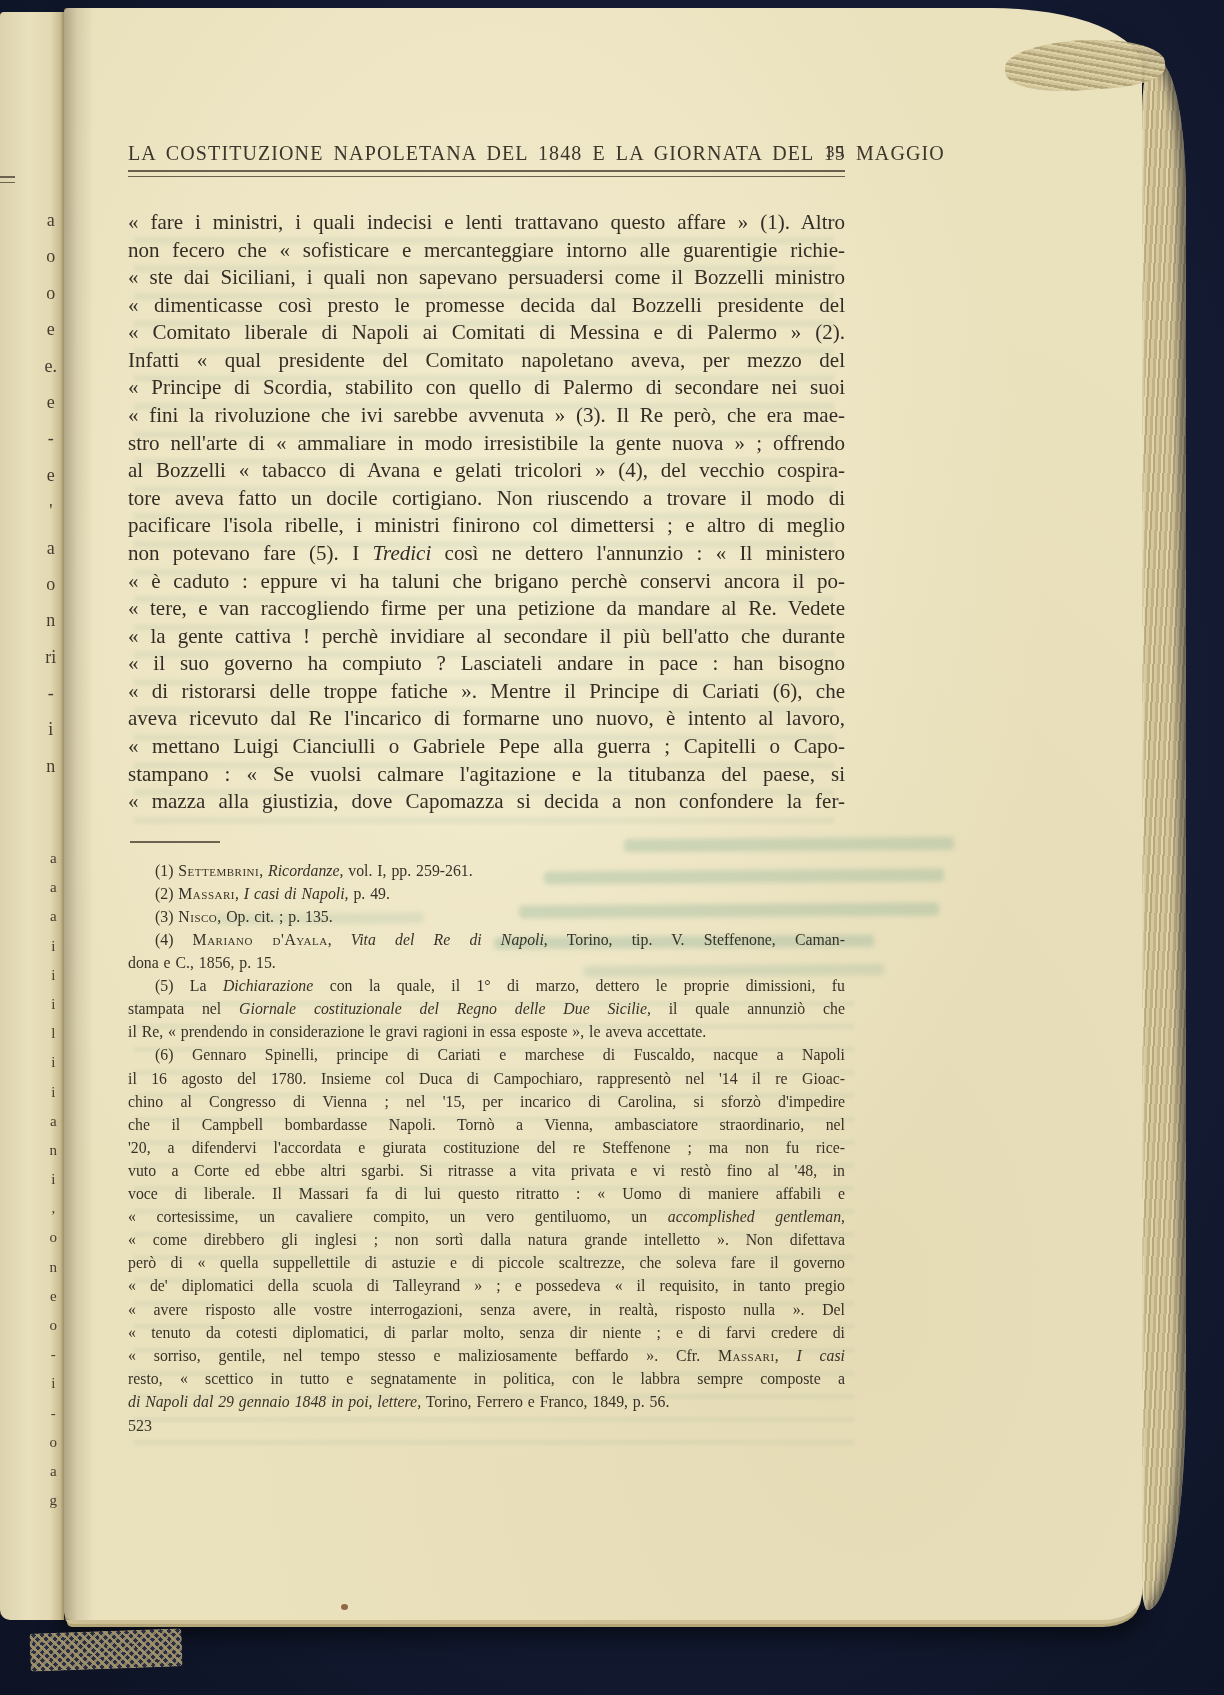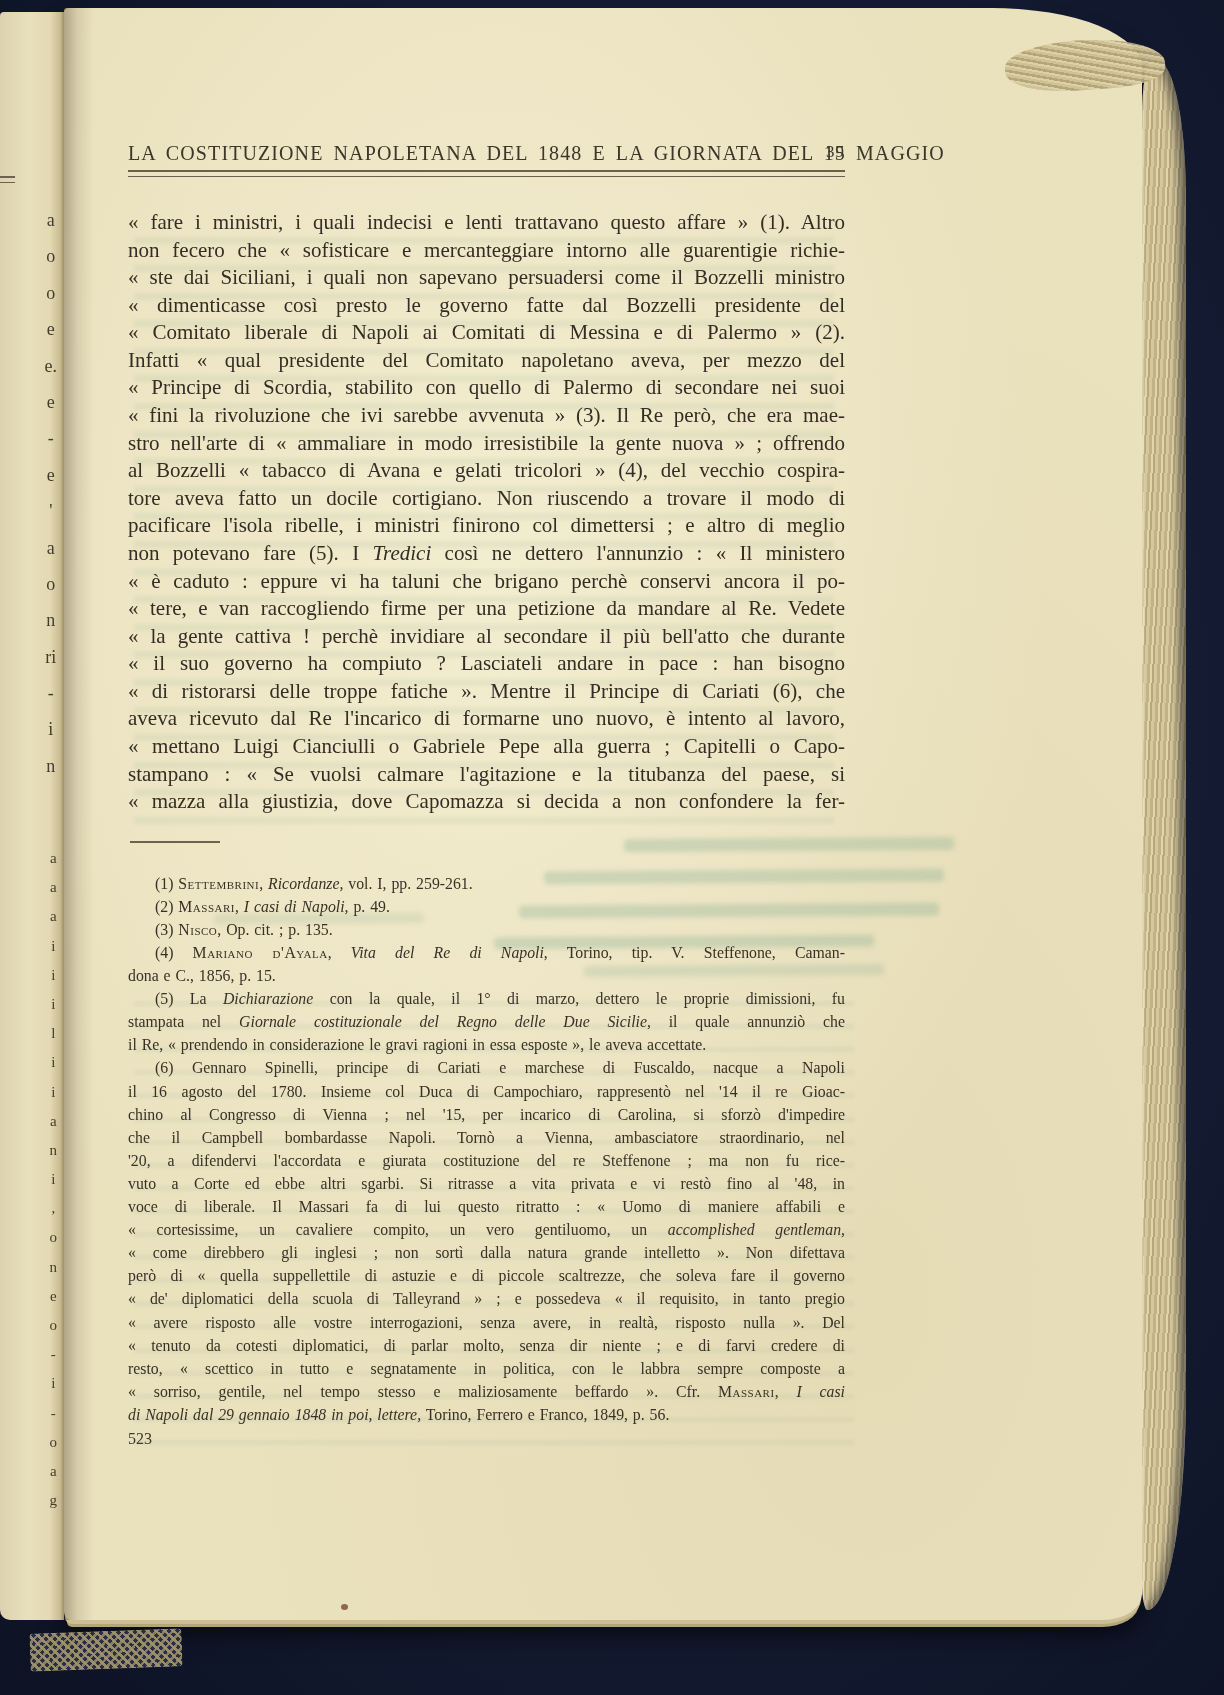--- a/index.html
+++ b/index.html
@@ -52,21 +52,21 @@
   .page-number{position:absolute;right:0;top:0;font-size:17px;letter-spacing:1px;color:#3c362b;}
   .double-rule{margin-top:8px;height:4px;
     border-top:2px solid #544a3a;border-bottom:1.4px solid #544a3a;opacity:.85;}
 
   .body-block{margin-top:32px;font-size:21px;}
   .bline{height:27.58px;line-height:27.58px;text-align:justify;text-align-last:justify;
     overflow:hidden;white-space:normal;word-spacing:.08em;}
 
   .fn-separator{margin:25px 0 0 2px;width:90px;border-top:2px solid #554b3b;opacity:.85;}
 
-  .fn-block{margin-top:29px;font-size:15.8px;color:#383127;}
+  .fn-block{margin-top:16px;font-size:15.8px;color:#383127;}
   .fnline{height:23.1px;line-height:23.1px;overflow:hidden;word-spacing:.06em;}
   .fnline.ind{text-indent:27px;}
   .fnline.j{text-align:justify;text-align-last:justify;}
   .sc{font-variant:small-caps;letter-spacing:.5px;}
 
   .signature{margin-top:4px;font-size:16px;color:#3c362b;}
 
   
   .edge-right{position:absolute;left:1142px;top:62px;width:44px;height:1548px;z-index:1;
     background:repeating-linear-gradient(93deg,#e1d5ab 0 2px,#b7a77b 2px 4px,#d5c89d 4px 7px,#c3b286 7px 10px);
@@ -152,21 +152,21 @@
     <div class="content">
       <div class="header">
         <span class="running-title">LA COSTITUZIONE NAPOLETANA DEL 1848 E LA GIORNATA DEL 15 MAGGIO</span>
         <span class="page-number">39</span>
       </div>
       <div class="double-rule"></div>
       <div class="body-block">
           <div class="bline">« fare i ministri, i quali indecisi e lenti trattavano questo affare » (1). Altro</div>
           <div class="bline">non fecero che « sofisticare e mercanteggiare intorno alle guarentigie richie-</div>
           <div class="bline">« ste dai Siciliani, i quali non sapevano persuadersi come il Bozzelli ministro</div>
-          <div class="bline">« dimenticasse così presto le governo fatte dal Bozzelli presidente del</div>
+          <div class="bline">« dimenticasse così presto le promesse decida dal Bozzelli presidente del</div>
           <div class="bline">« Comitato liberale di Napoli ai Comitati di Messina e di Palermo » (2).</div>
           <div class="bline">Infatti « qual presidente del Comitato napoletano aveva, per mezzo del</div>
           <div class="bline">« Principe di Scordia, stabilito con quello di Palermo di secondare nei suoi</div>
           <div class="bline">« fini la rivoluzione che ivi sarebbe avvenuta » (3). Il Re però, che era mae-</div>
           <div class="bline">stro nell'arte di « ammaliare in modo irresistibile la gente nuova » ; offrendo</div>
           <div class="bline">al Bozzelli « tabacco di Avana e gelati tricolori » (4), del vecchio cospira-</div>
           <div class="bline">tore aveva fatto un docile cortigiano. Non riuscendo a trovare il modo di</div>
           <div class="bline">pacificare l'isola ribelle, i ministri finirono col dimettersi ; e altro di meglio</div>
           <div class="bline">non potevano fare (5). I <i>Tredici</i> così ne dettero l'annunzio : « Il ministero</div>
           <div class="bline">« è caduto : eppure vi ha taluni che brigano perchè conservi ancora il po-</div>
@@ -195,22 +195,22 @@
           <div class="fnline j">che il Campbell bombardasse Napoli. Tornò a Vienna, ambasciatore straordinario, nel</div>
           <div class="fnline j">'20, a difendervi l'accordata e giurata costituzione del re Steffenone ; ma non fu rice-</div>
           <div class="fnline j">vuto a Corte ed ebbe altri sgarbi. Si ritrasse a vita privata e vi restò fino al '48, in</div>
           <div class="fnline j">voce di liberale. Il Massari fa di lui questo ritratto : « Uomo di maniere affabili e</div>
           <div class="fnline j">« cortesissime, un cavaliere compito, un vero gentiluomo, un <i>accomplished gentleman,</i></div>
           <div class="fnline j">« come direbbero gli inglesi ; non sortì dalla natura grande intelletto ». Non difettava</div>
           <div class="fnline j">però di « quella suppellettile di astuzie e di piccole scaltrezze, che soleva fare il governo</div>
           <div class="fnline j">« de' diplomatici della scuola di Talleyrand » ; e possedeva « il requisito, in tanto pregio</div>
           <div class="fnline j">« avere risposto alle vostre interrogazioni, senza avere, in realtà, risposto nulla ». Del</div>
           <div class="fnline j">« tenuto da cotesti diplomatici, di parlar molto, senza dir niente ; e di farvi credere di</div>
+          <div class="fnline j">« sorriso, gentile, nel tempo stesso e maliziosamente beffardo ». Cfr. <span class="sc">Massari</span>, <i>I casi</i></div>
           <div class="fnline j">resto, « scettico in tutto e segnatamente in politica, con le labbra sempre composte a</div>
-          <div class="fnline j">« sorriso, gentile, nel tempo stesso e maliziosamente beffardo ». Cfr. <span class="sc">Massari</span>, <i>I casi</i></div>
           <div class="fnline"><i>di Napoli dal 29 gennaio 1848 in poi, lettere,</i> Torino, Ferrero e Franco, 1849, p. 56.</div>
         </div>
       <div class="signature">523</div>
     </div>
   </div>
 
   <div class="gutter-shadow"></div>
   <div class="edge-right"></div>
   <div class="edge-top-right"></div>
   <div class="binding-mesh"></div>

